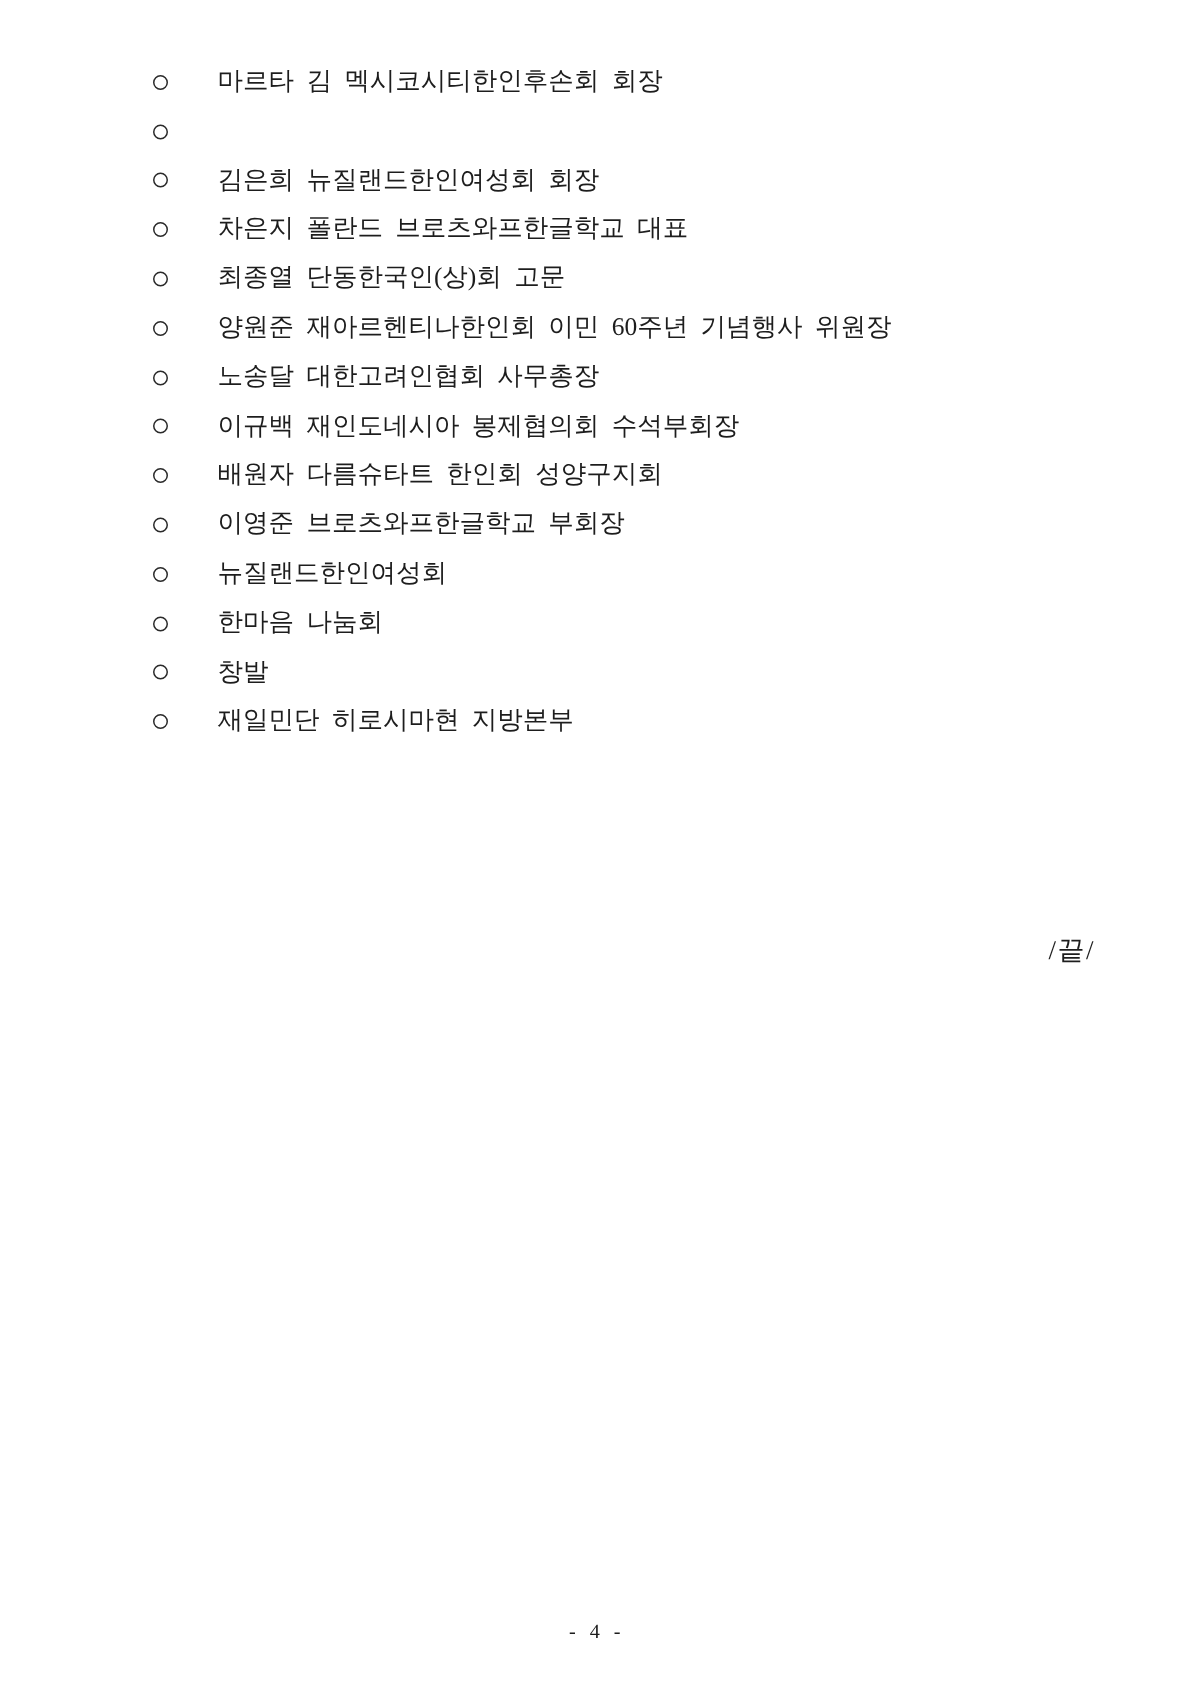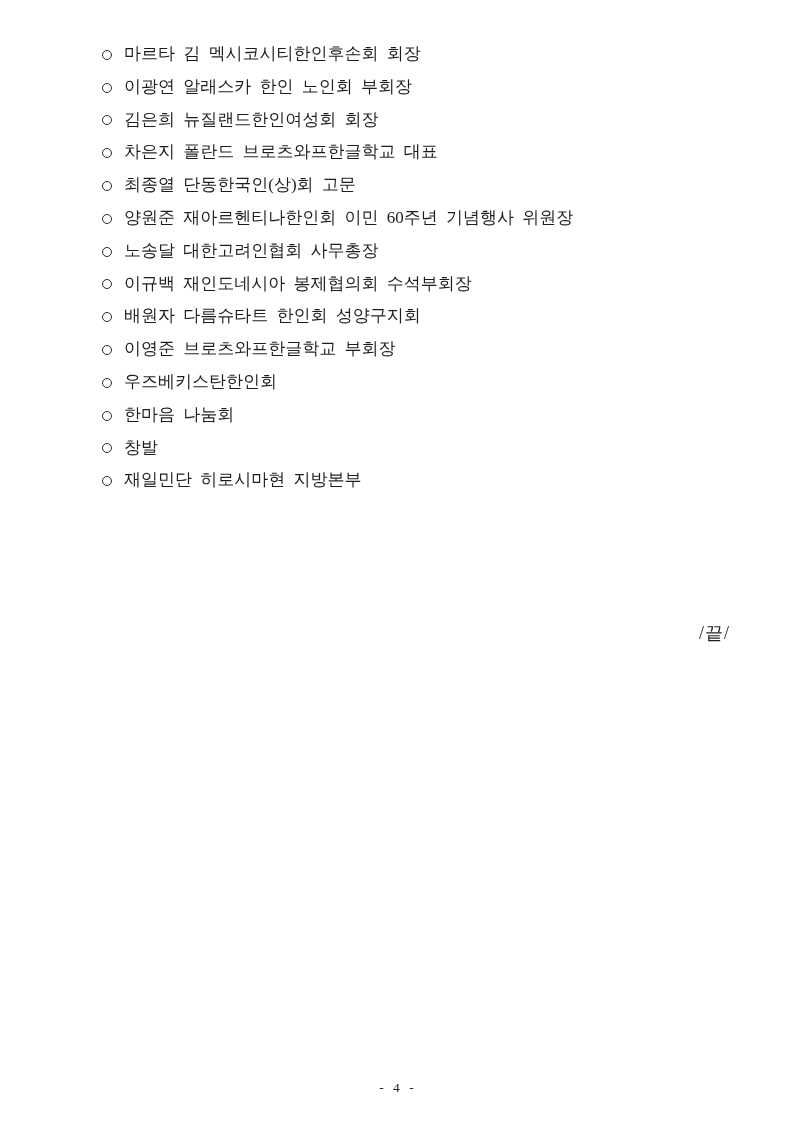--- a/index.html
+++ b/index.html
@@ -42,20 +42,21 @@
     width: 8px;
     height: 8px;
     border: 1.4px solid #2a2a2a;
     border-radius: 50%;
     margin-right: 12px;
     margin-top: 1px;
     background: transparent;
   }
   .item-text {
     display: inline-block;
+    margin-left: 21px;
   }
   .end-marker {
     position: absolute;
     top: 621px;
     right: 63px;
     font-size: 18px;
     line-height: 24px;
     letter-spacing: 1px;
   }
   .page-number {
@@ -74,21 +75,20 @@
 <div class="page">
   <ul class="member-list">
   <li class="list-item">
     <span class="bullet"></span>
     <span class="item-text">마르타 김 멕시코시티한인후손회 회장</span>
   </li>
 
 
   <li class="list-item">
     <span class="bullet"></span>
-    <span class="item-text">이광연 알래스카 한인 노인회 부회장</span>
   </li>
 
 
   <li class="list-item">
     <span class="bullet"></span>
     <span class="item-text">김은희 뉴질랜드한인여성회 회장</span>
   </li>
 
   <li class="list-item">
     <span class="bullet"></span>
@@ -121,21 +121,21 @@
     <span class="item-text">배원자 다름슈타트 한인회 성양구지회</span>
   </li>
 
   <li class="list-item">
     <span class="bullet"></span>
     <span class="item-text">이영준 브로츠와프한글학교 부회장</span>
   </li>
 
   <li class="list-item">
     <span class="bullet"></span>
-    <span class="item-text">우즈베키스탄한인회</span>
+    <span class="item-text">뉴질랜드한인여성회</span>
   </li>
 
   <li class="list-item">
     <span class="bullet"></span>
     <span class="item-text">한마음 나눔회</span>
   </li>
 
   <li class="list-item">
     <span class="bullet"></span>
     <span class="item-text">창발</span>

